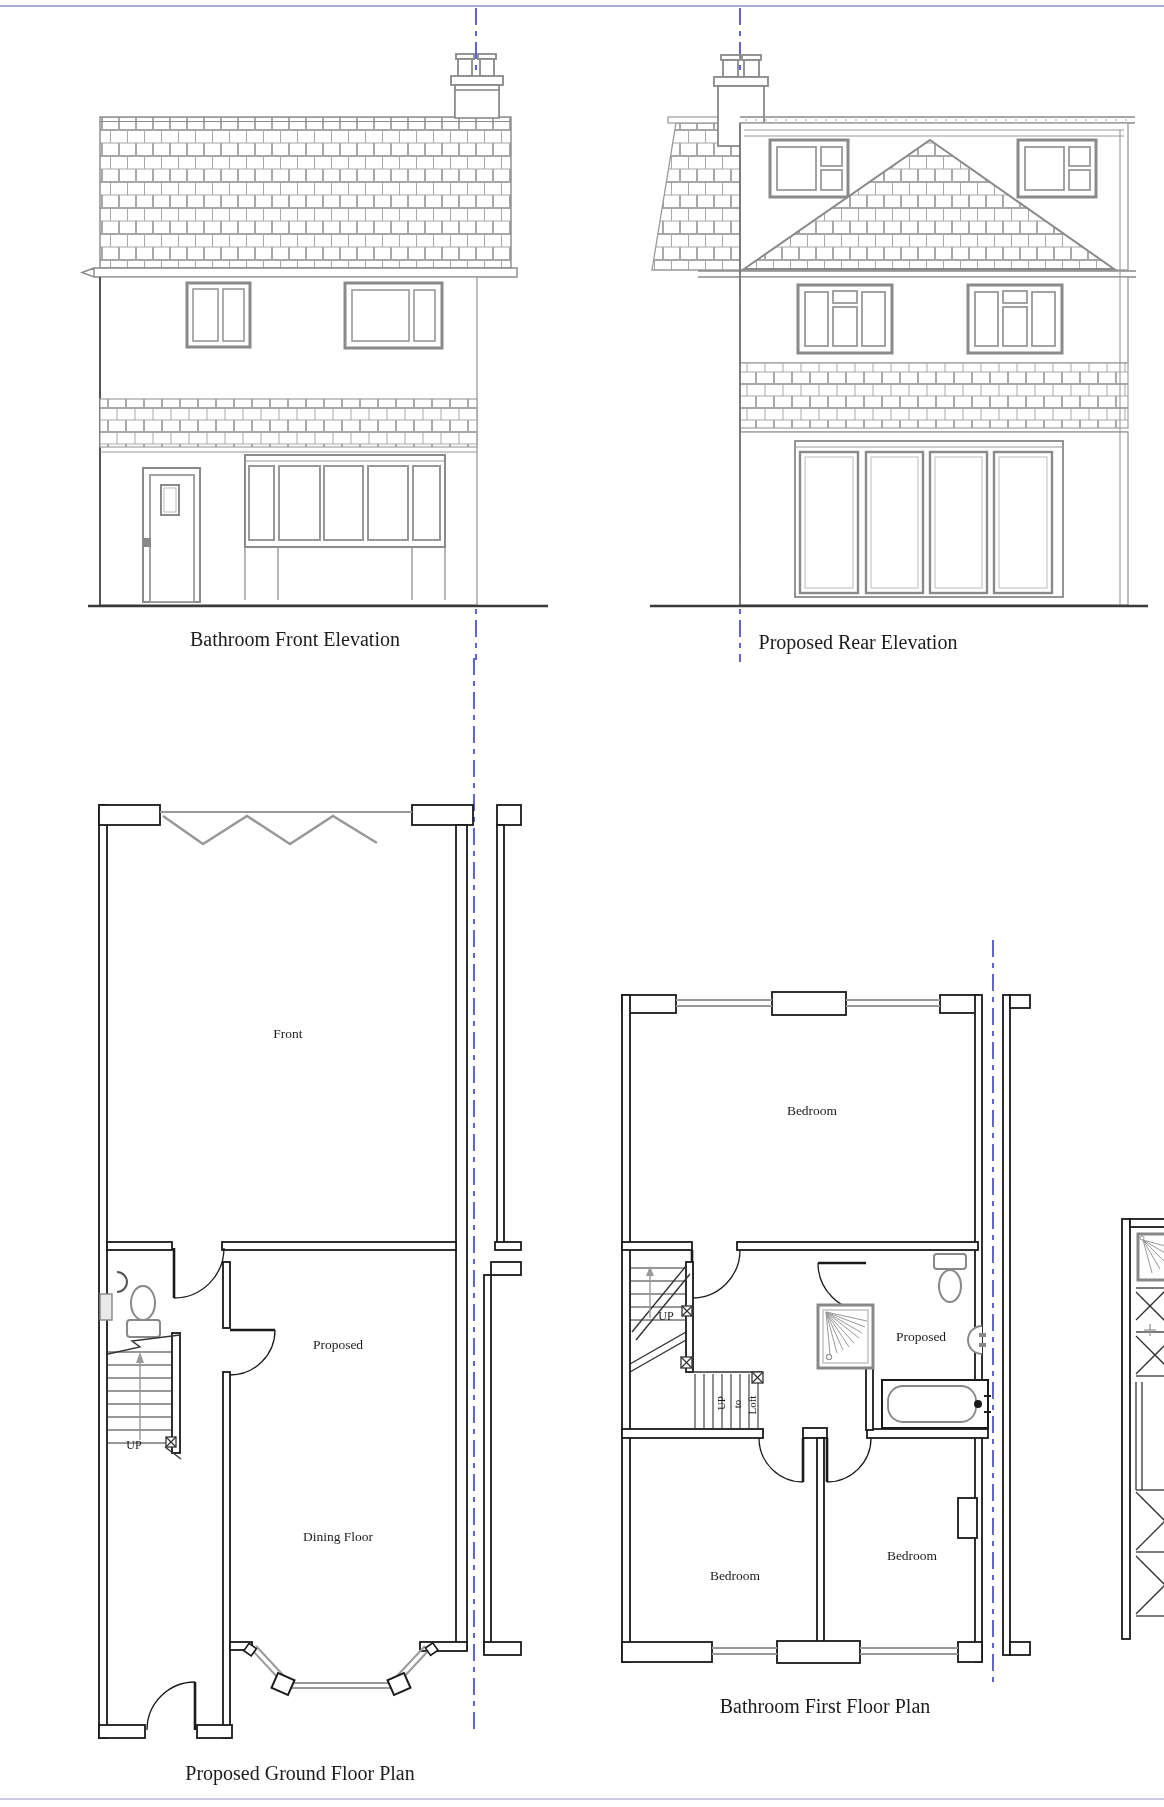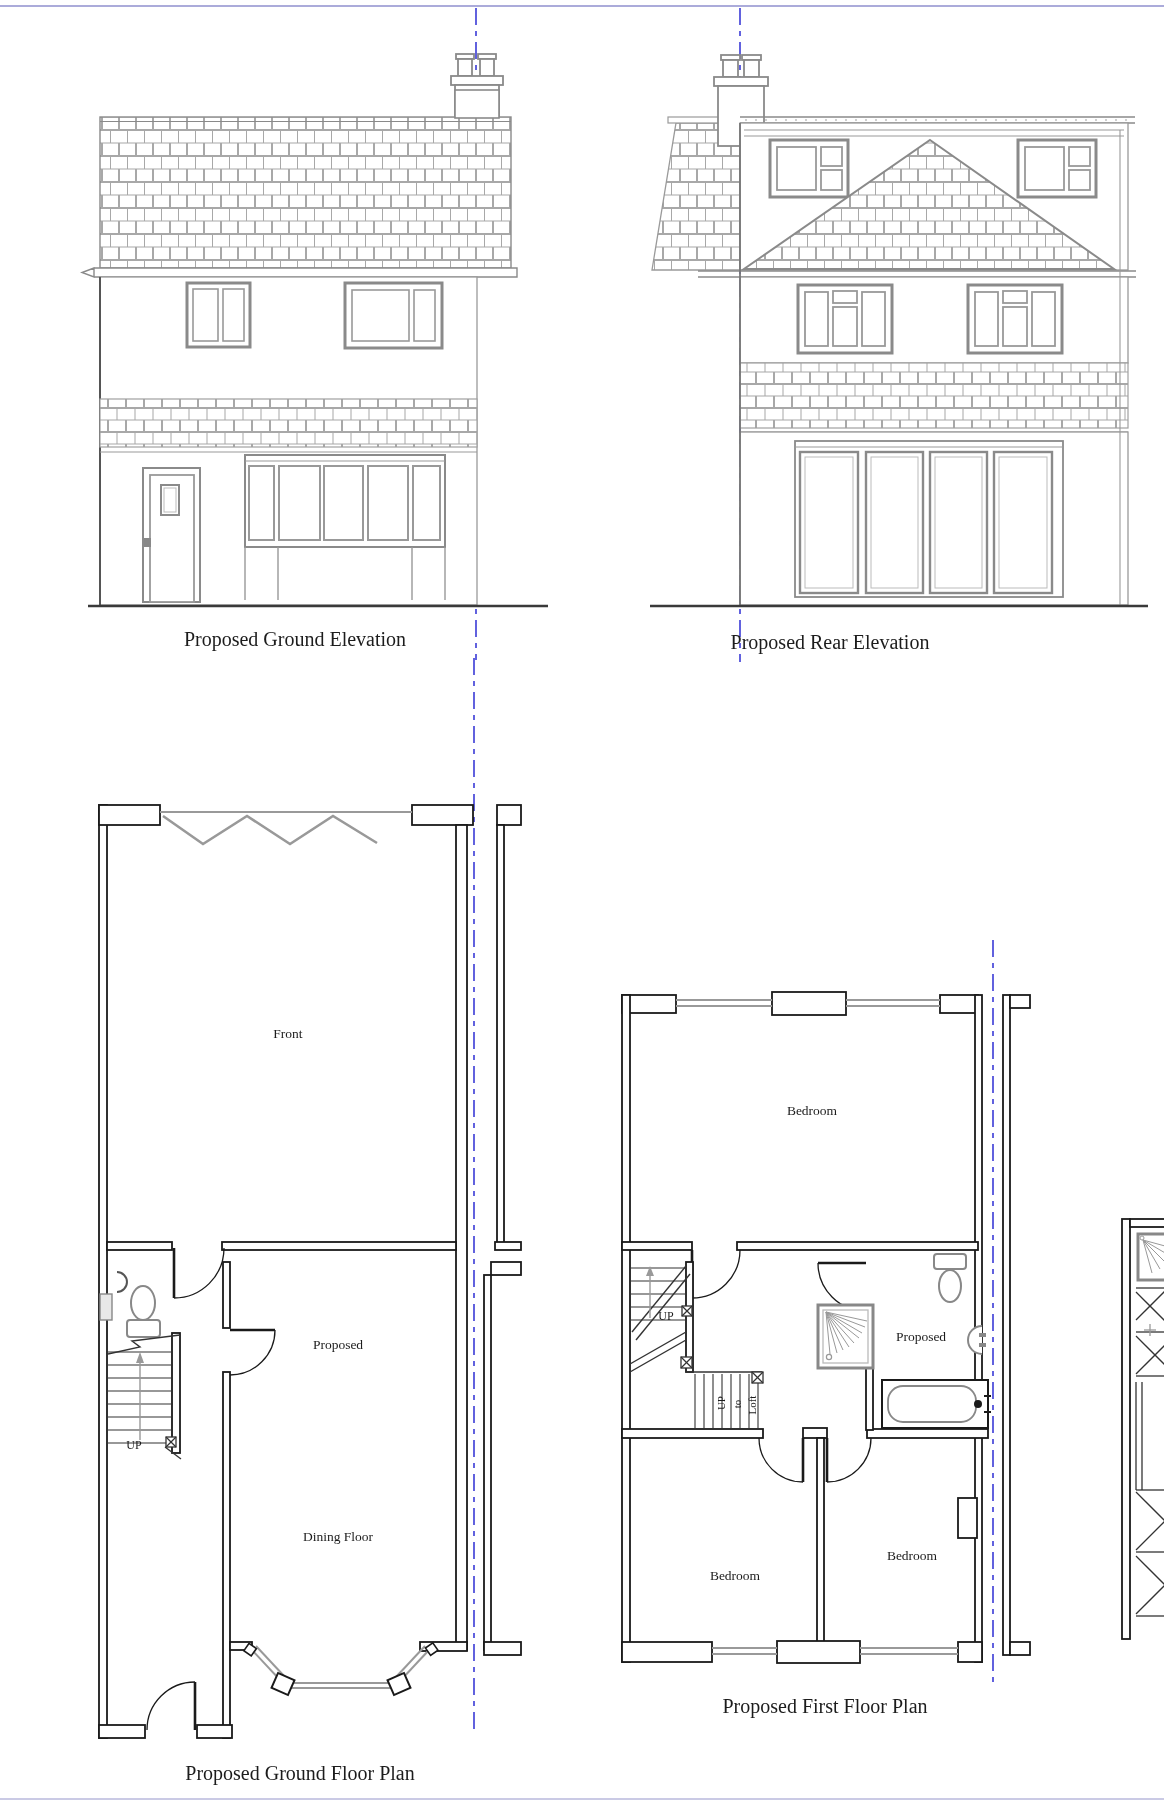--- a/index.html
+++ b/index.html
@@ -430,24 +430,24 @@
       <line x1="1136" y1="1492" x2="1166" y2="1522"></line>
           <line x1="1136" y1="1550" x2="1166" y2="1520"></line>
       <line x1="1136" y1="1552" x2="1166" y2="1552"></line>
       <line x1="1136" y1="1556" x2="1166" y2="1586"></line>
           <line x1="1136" y1="1614" x2="1166" y2="1584"></line>
       <line x1="1136" y1="1616" x2="1166" y2="1616"></line>
     </g>
   </g>
 </svg>
 
-  <div class="label title" style="left:145px;top:628px;width:300px;">Proposed Ground Elevation</div>
-  <div class="label title" style="left:680px;top:631px;width:300px;">Proposed Rear Elevation</div>
+  <div class="label title" style="left:145px;top:628px;width:300px;">Bathroom Front Elevation</div>
+  <div class="label title" style="left:708px;top:631px;width:300px;">Proposed Rear Elevation</div>
   <div class="label title" style="left:130px;top:1762px;width:340px;">Proposed Ground Floor Plan</div>
-  <div class="label title" style="left:655px;top:1695px;width:340px;">Proposed First Floor Plan</div>
+  <div class="label title" style="left:655px;top:1695px;width:340px;">Bathroom First Floor Plan</div>
 
   <div class="label room" style="left:238px;top:1027px;width:100px;">Front</div>
   <div class="label room" style="left:288px;top:1338px;width:100px;">Proposed</div>
   <div class="label room" style="left:268px;top:1530px;width:140px;">Dining Floor</div>
   <div class="label small" style="left:114px;top:1439px;width:40px;">UP</div>
 
   <div class="label room" style="left:762px;top:1104px;width:100px;">Bedroom</div>
   <div class="label room" style="left:871px;top:1330px;width:100px;">Proposed</div>
   <div class="label room" style="left:685px;top:1569px;width:100px;">Bedroom</div>
   <div class="label room" style="left:862px;top:1549px;width:100px;">Bedroom</div>

